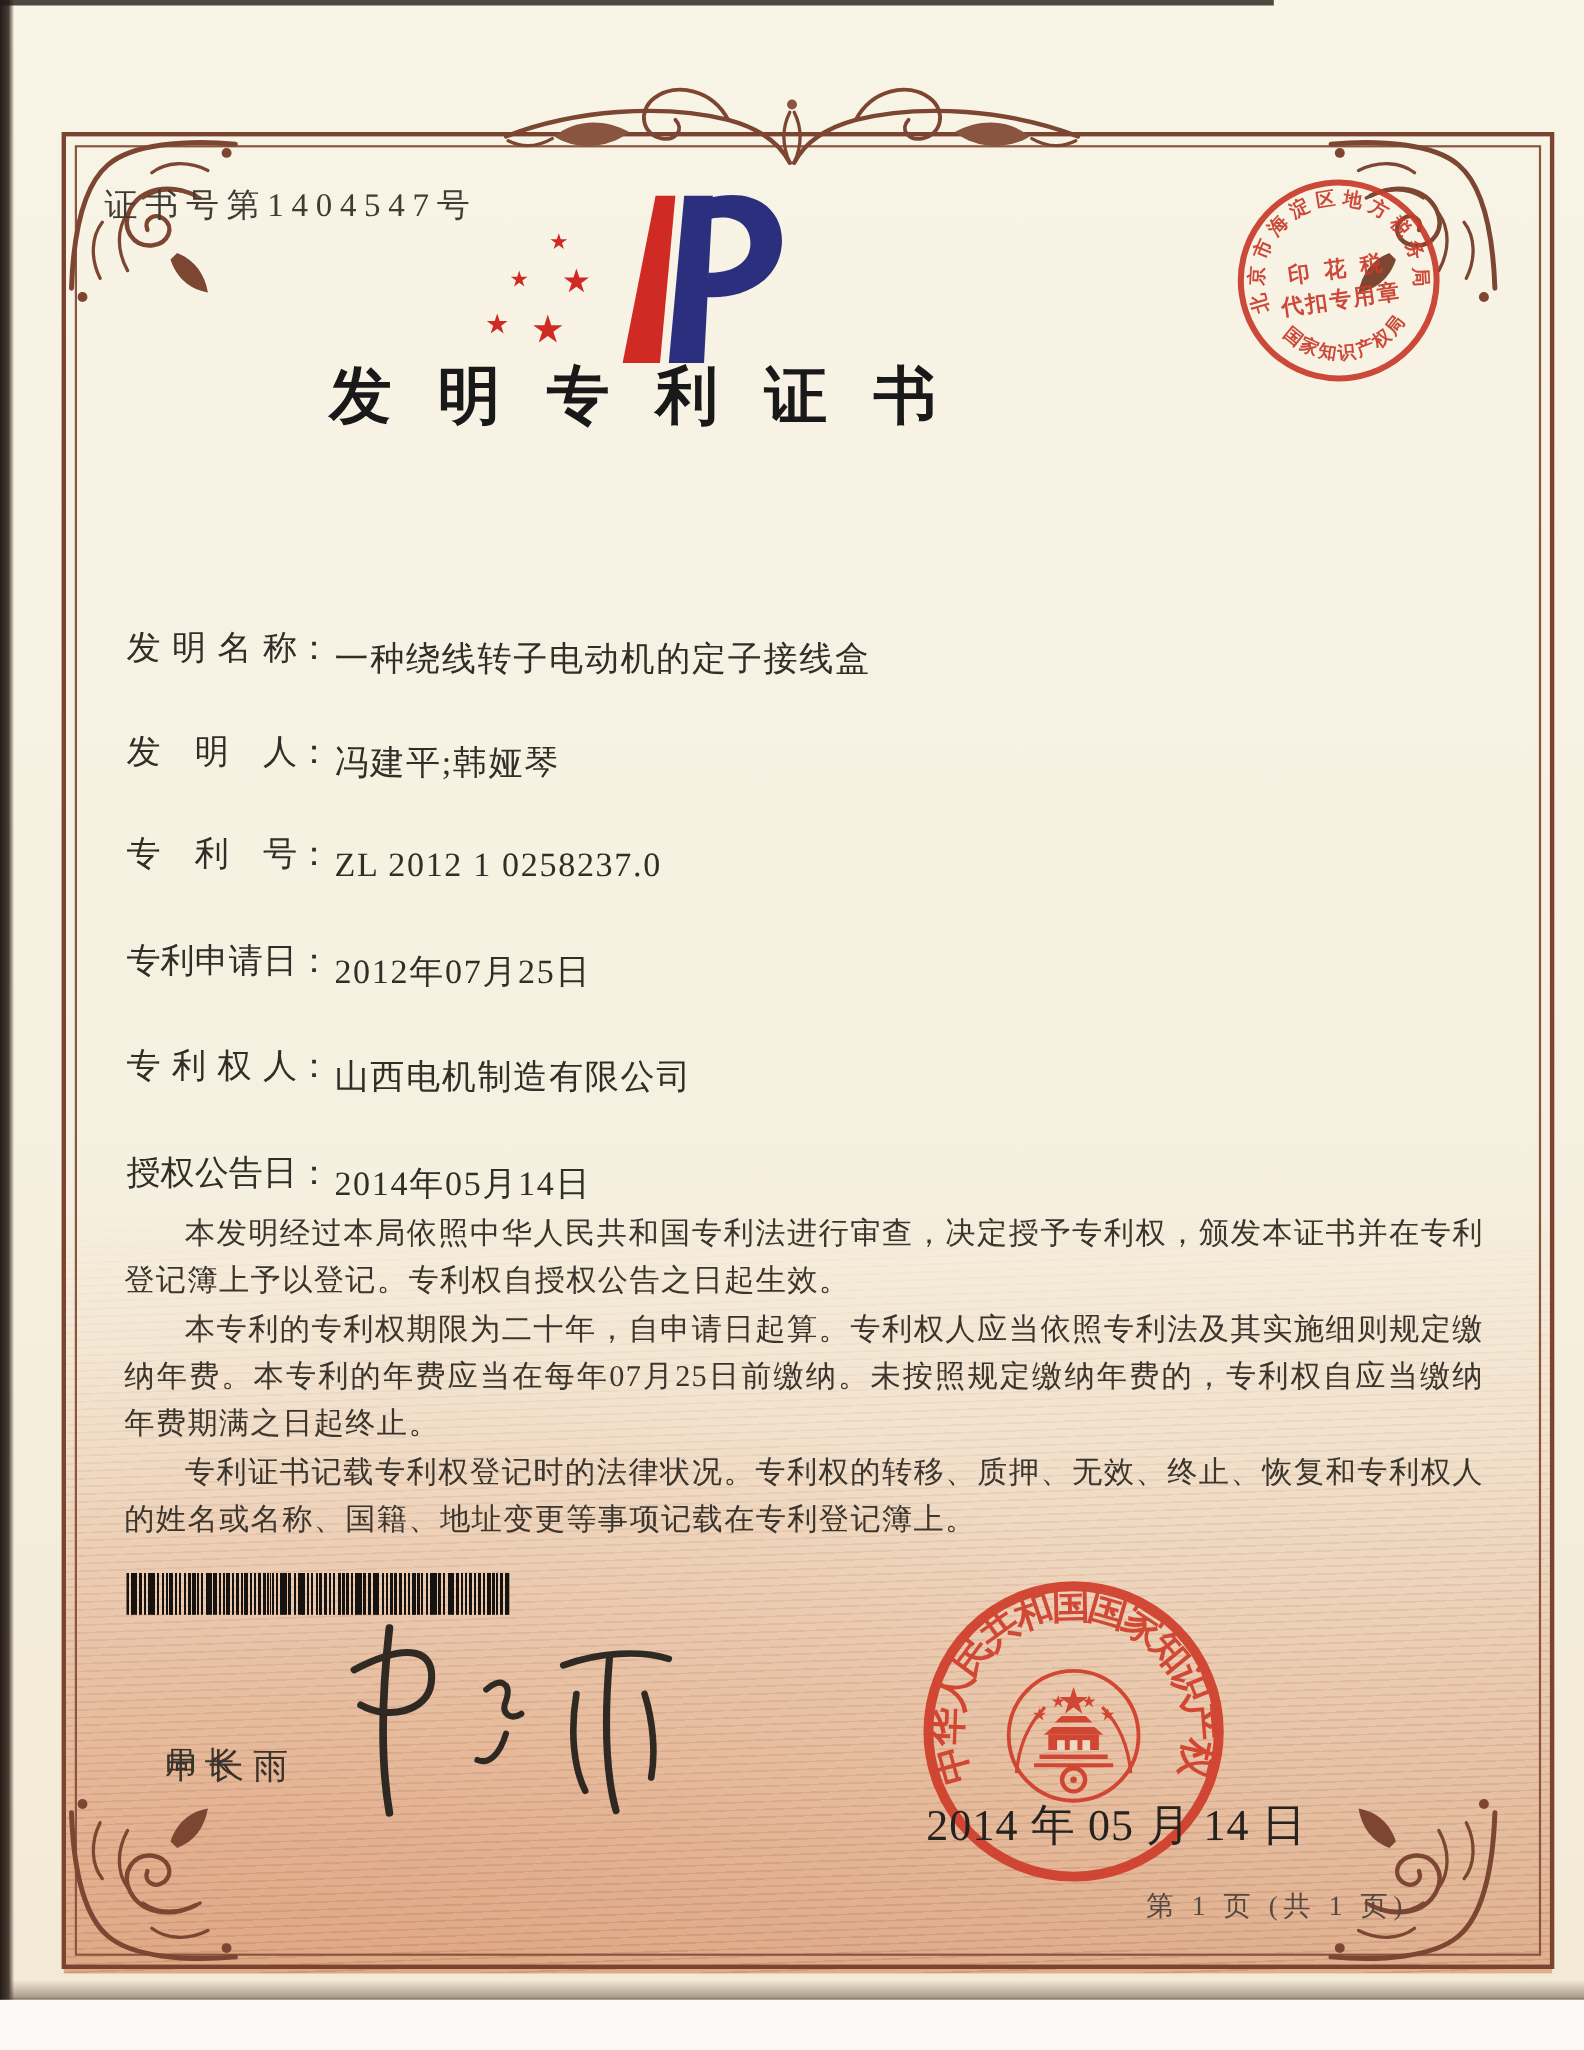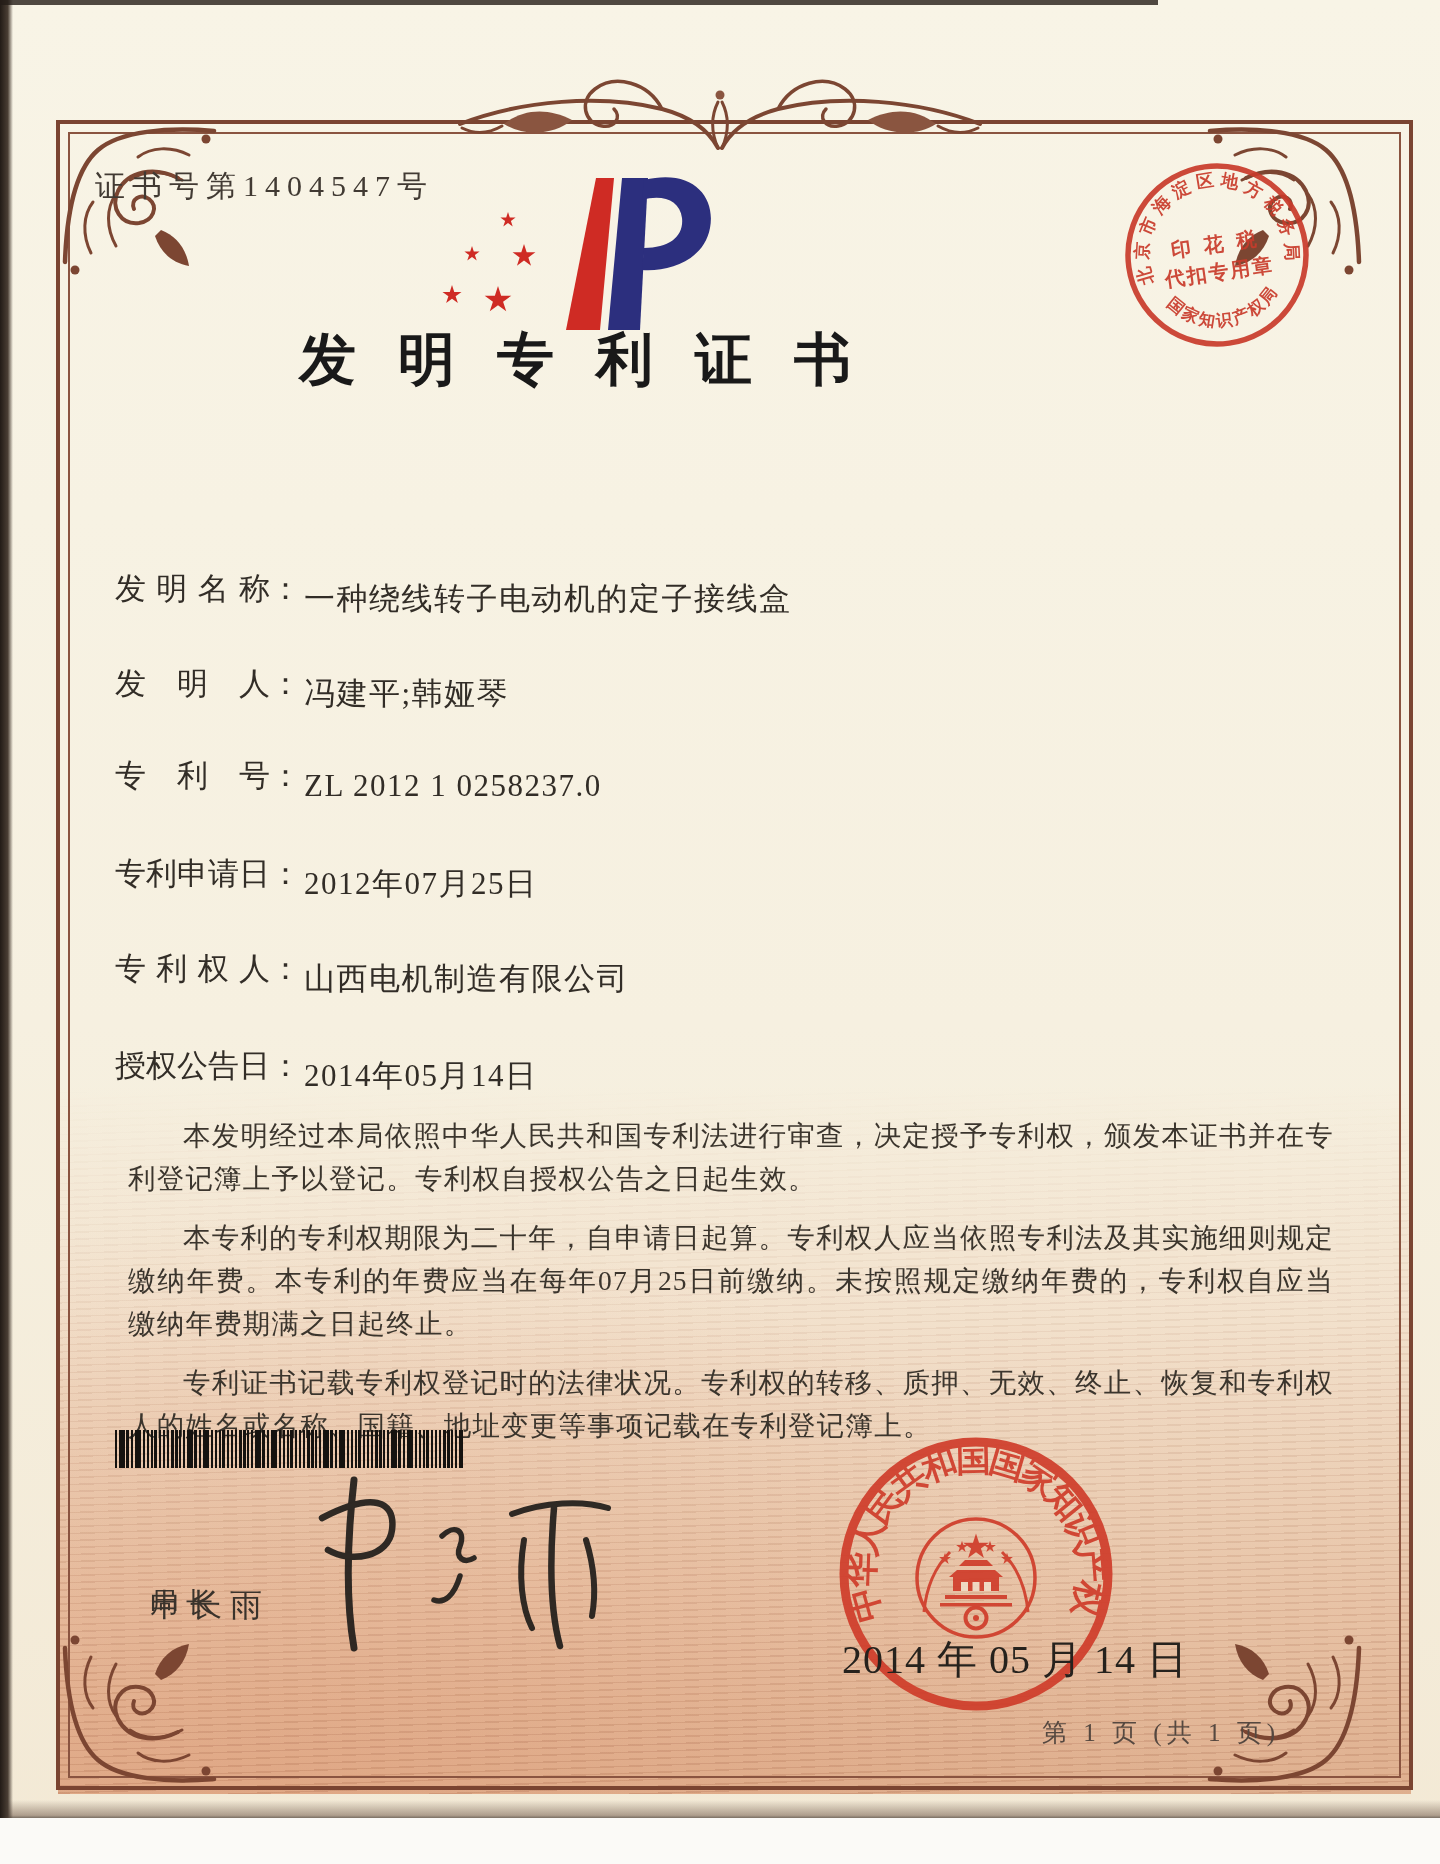--- a/index.html
+++ b/index.html
@@ -51,21 +51,21 @@
 
   .field-row{position:absolute;left:115px;display:flex;align-items:center;
     font-size:31px;color:#322d27;z-index:5;white-space:nowrap;}
   .field-label{display:inline-block;width:155px;text-align:justify;text-align-last:justify;}
   .field-colon{display:inline-block;width:30px;}
   .field-value{margin-left:4px;letter-spacing:1.5px;margin-top:20px;}
   .r0{top:558px;} .r1{top:653px;} .r2{top:748px;} .r3{top:843px;} .r4{top:938px;} .r5{top:1035px;}
 
   .paragraphs{position:absolute;left:112px;top:1098px;width:1238px;z-index:5;
     font-size:27.5px;line-height:43px;letter-spacing:1.2px;color:#3b352d;text-align:justify;}
-  .paragraphs p{margin:16px;text-indent:2em;}
+  .paragraphs p{margin:1px;text-indent:2em;}
 
   .barcode{position:absolute;left:115px;top:1430px;width:348px;height:38px;z-index:5;
     background:
       repeating-linear-gradient(90deg,#15120f 0 2px,rgba(0,0,0,0) 2px 4px),
       repeating-linear-gradient(90deg,rgba(0,0,0,0) 0 5px,#15120f 5px 8px,rgba(0,0,0,0) 8px 11px,#15120f 11px 12px,rgba(0,0,0,0) 12px 17px);}
 
   .director-title{position:absolute;left:150px;top:1584px;font-size:28px;letter-spacing:8px;color:#3a332c;z-index:5;}
   .director-name{position:absolute;left:150px;top:1584px;font-size:32px;letter-spacing:8px;color:#3a332c;z-index:5;}
   .signature{position:absolute;left:292px;top:1452px;width:340px;height:225px;z-index:5;}
 

